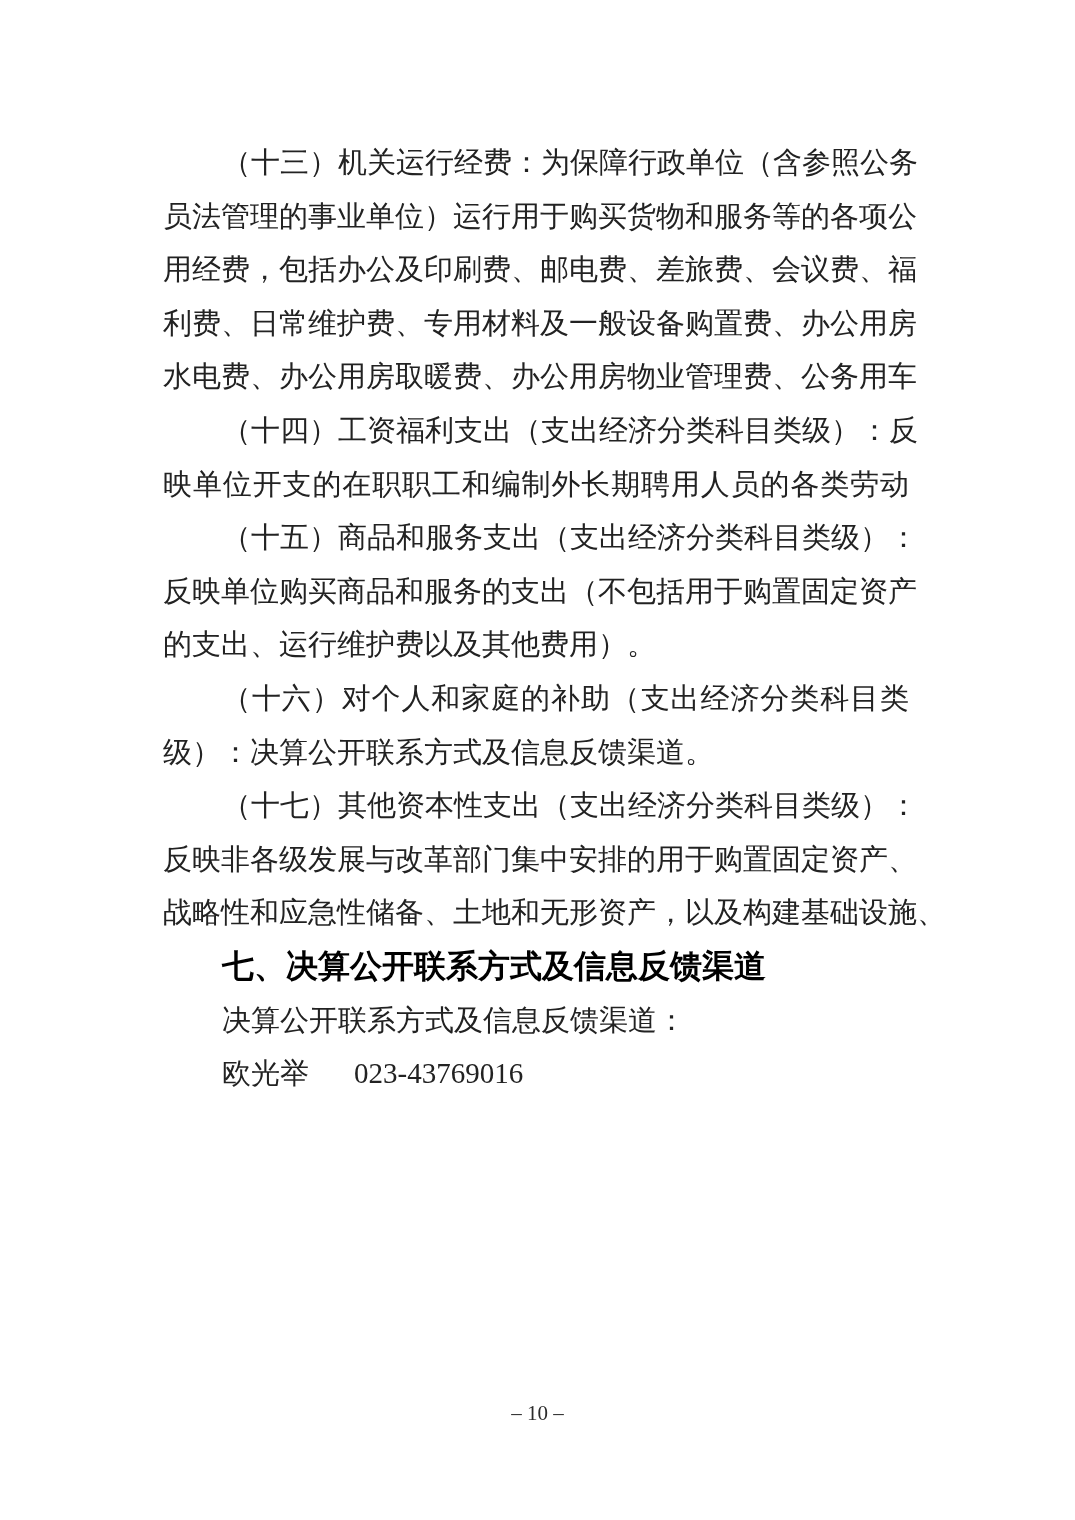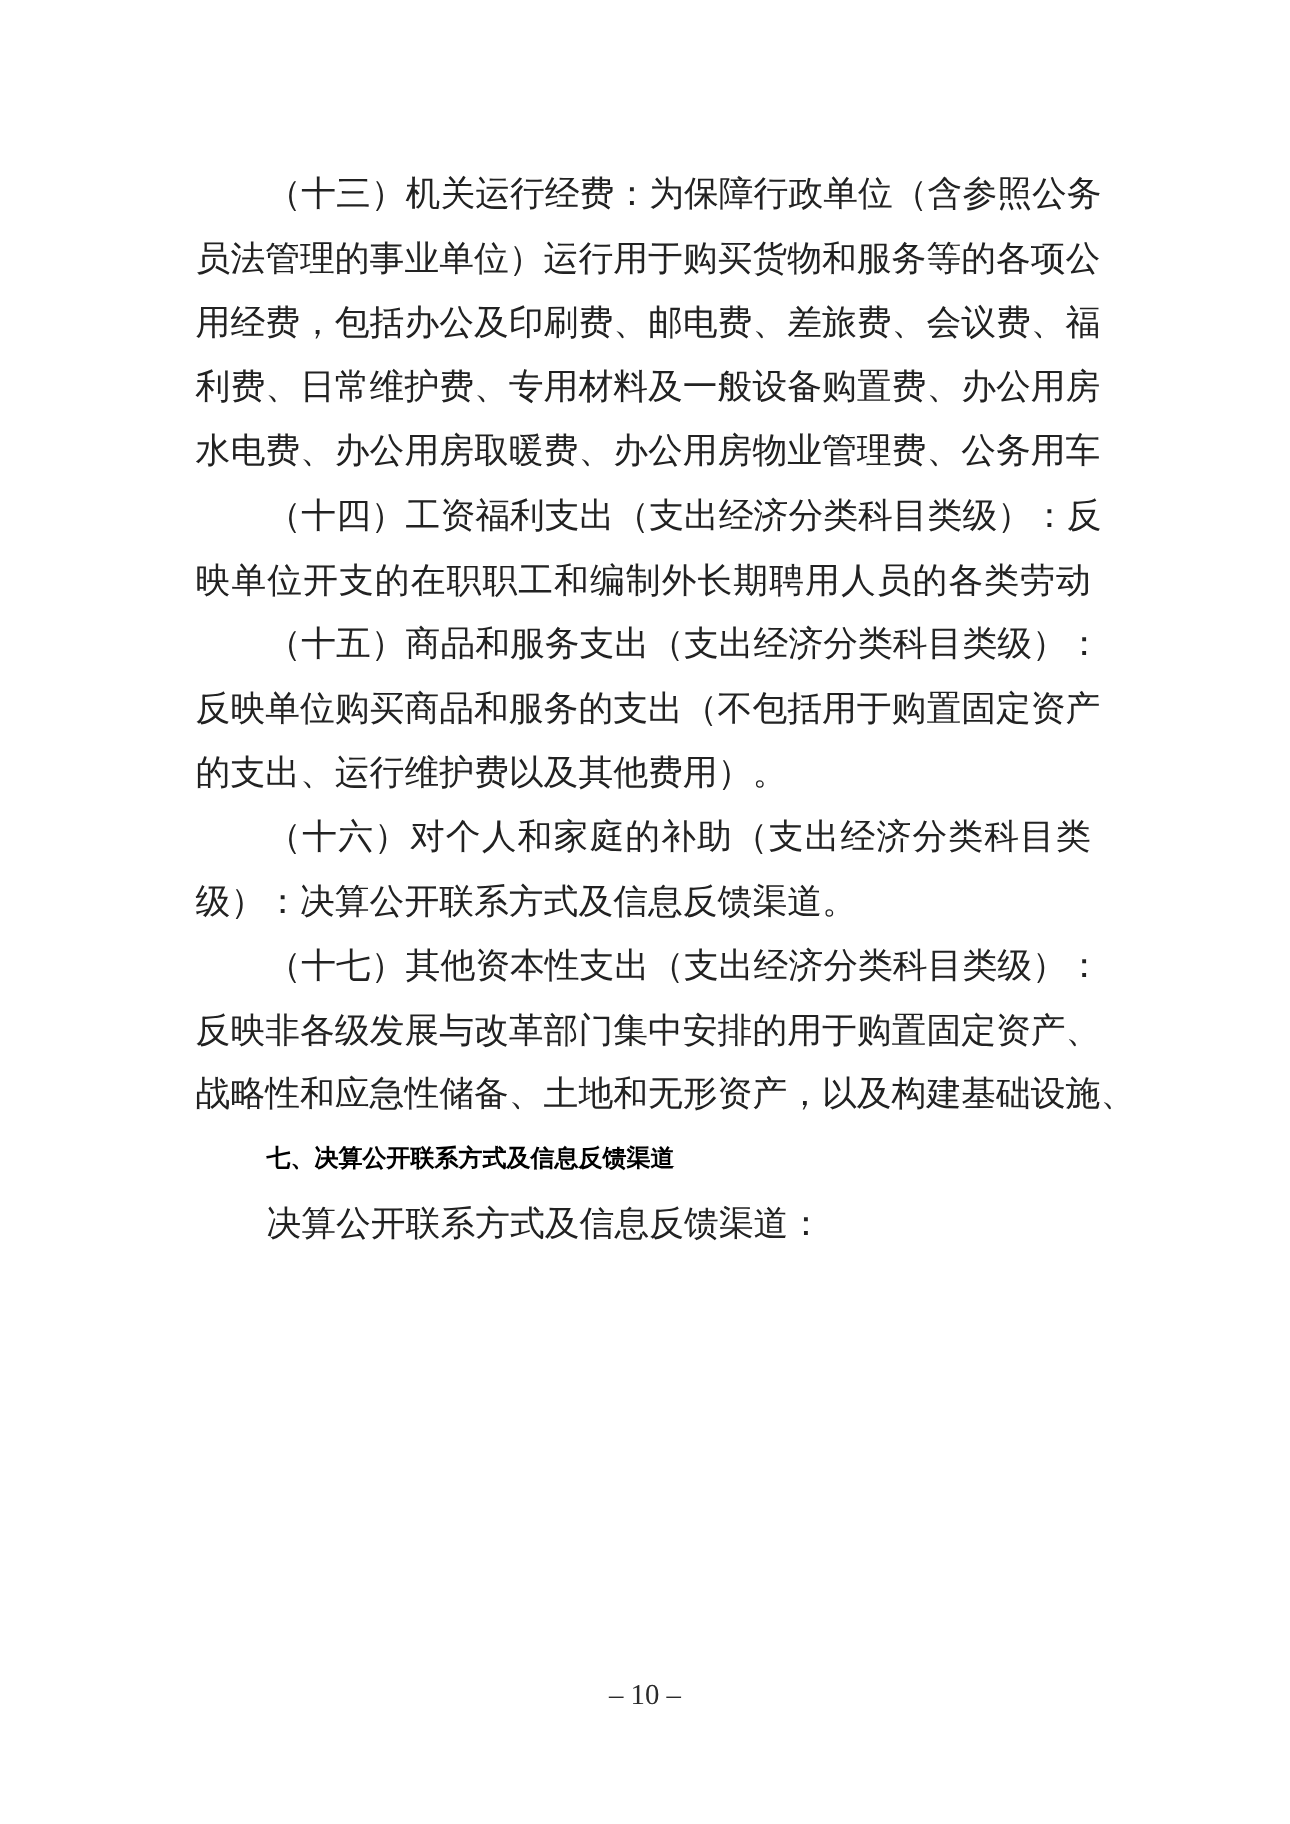--- a/index.html
+++ b/index.html
@@ -30,31 +30,31 @@
     display: flex;
     justify-content: space-between;
     white-space: normal;
   }
   .jf span { display: inline-block; }
   
   .in { margin-left: 59px; }
   .heading {
     font-family: "Liberation Sans", "DejaVu Sans", sans-serif;
     font-weight: 700;
-    font-size: 20px;
+    font-size: 32px;
     color: #000000;
   }
   .contact-gap { display: inline-block; width: 45px; }
   .footer {
     position: absolute;
     left: 0;
     top: 1398px;
     width: 100%;
     text-align: center;
-    font-size: 24px;
+    font-size: 21px;
     line-height: 30px;
     color: #2b2b2b;
   }
 </style>
 </head>
 <body>
 
 <div class="page">
   <div class="textblock">
 
@@ -415,19 +415,22 @@
         <span>础</span>
         <span>设</span>
         <span>施</span>
         <span>、</span>
       </div>
 
     <div class="ln in heading">七、决算公开联系方式及信息反馈渠道</div>
 
     <div class="ln in">决算公开联系方式及信息反馈渠道：</div>
 
+    <div class="ln in">
+      <span>欧光举</span><span class="contact-gap"></span><span>023-43769016</span>
+    </div>
 
   </div>
 
   <div class="footer">
     <span>– 10 –</span>
   </div>
 </div>
 
 </body></html>

